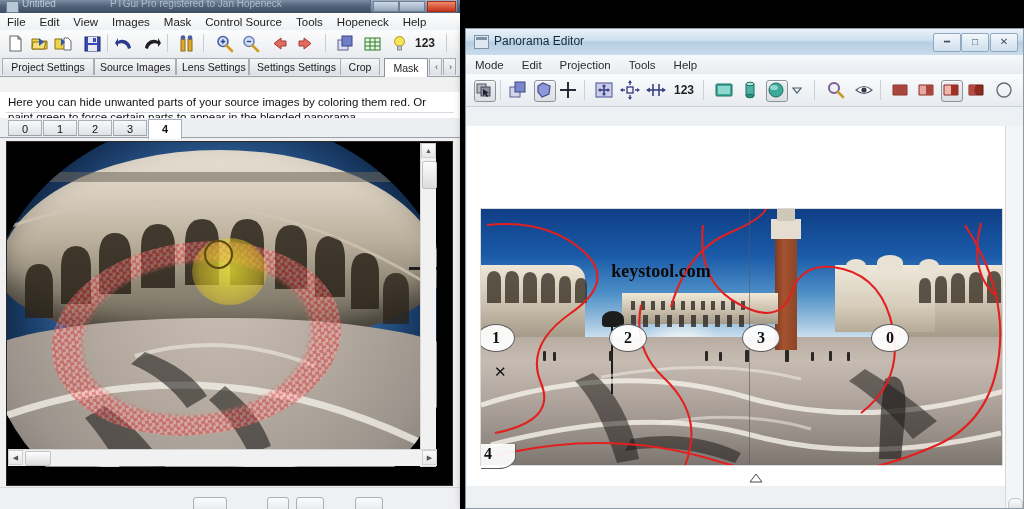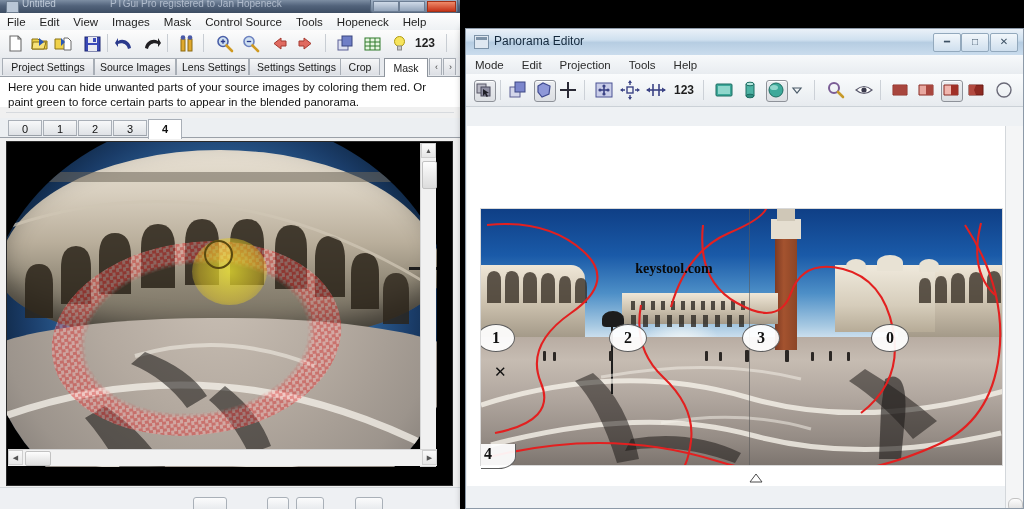--- a/index.html
+++ b/index.html
@@ -30,21 +30,21 @@
   .sep{position:absolute;top:4px;width:1px;height:18px;background:#c8cdd3;}
   .tbtxt{position:absolute;top:6px;font-size:12px;font-weight:bold;color:#222;}
 
   .tabs{position:absolute;left:0;top:57px;width:460px;height:19px;background:#e7eaee;border-bottom:1px solid #9aa0a8;}
   .tab{position:absolute;top:1px;height:17px;line-height:17px;font-size:10.5px;color:#1a1a1a;
     background:linear-gradient(180deg,#f6f7f8,#dcdfe4);border:1px solid #a8aeb6;border-bottom:none;
     padding:0 5px;box-sizing:border-box;text-align:center;white-space:nowrap;}
   .tab.sel{background:#fff;border-color:#8d949c;height:19px;line-height:18px;top:1px;z-index:3;}
   .tab.arr{font-size:9px;color:#444;}
 
-  .desc{position:absolute;left:0;top:77px;width:460px;height:30px;background:#fff;}
+  .desc{position:absolute;left:0;top:92px;width:460px;height:30px;background:#fff;}
   .desc p{margin:0;padding:3px 8px 0 8px;font-size:11.5px;color:#111;line-height:15px;}
   .desc-sep{position:absolute;left:6px;top:112px;width:448px;height:1px;background:#d7dade;}
 
   .numtabs{position:absolute;left:0;top:118px;width:460px;height:20px;background:#eceff2;}
   .ntab{position:absolute;top:2px;height:16px;width:34px;line-height:16px;text-align:center;font-size:11px;color:#111;
     background:linear-gradient(180deg,#f7f8f9,#dfe2e6);border:1px solid #a9afb7;border-bottom:1px solid #9aa0a8;box-sizing:border-box;}
   .ntab.sel{background:#fff;height:20px;top:1px;line-height:18px;border-bottom:none;z-index:3;font-weight:bold;}
   .ntab-line{position:absolute;left:0;top:137px;width:460px;height:1px;background:#9aa0a8;}
 
   
@@ -137,21 +137,21 @@
      background:linear-gradient(180deg,#efe9dc,#d6cdbb 60%,#b6ab97);}
   .p-dome{position:absolute;width:20px;height:13px;border-radius:50% 50% 0 0;background:#e8e2d4;}
   .p-lamp{position:absolute;left:25%;top:44%;width:2px;height:72px;background:#1c1c1c;}
   .p-lamphead{position:absolute;left:23.3%;top:40%;width:22px;height:16px;background:#1c1c1c;
      border-radius:50% 50% 20% 20%;}
   .p-vline{position:absolute;left:51.5%;top:-82px;width:1px;height:358px;background:rgba(90,90,90,.6);}
   .p-marker{position:absolute;width:36px;height:26px;border-radius:50%;background:rgba(255,255,255,.93);
      border:1px solid #5d5d5d;text-align:center;line-height:25px;font-size:16px;color:#111;
      font-family:"Liberation Serif",serif;font-weight:bold;}
   .p-x{position:absolute;font-size:15px;color:#111;font-family:"Liberation Sans",sans-serif;}
-  .p-wm{position:absolute;left:25%;top:20.5%;font-family:"Liberation Serif",serif;font-weight:bold;font-size:14px;color:#0a0a0a;margin-left:24px;}
+  .p-wm{position:absolute;left:25%;top:20.5%;font-family:"Liberation Serif",serif;font-weight:bold;font-size:18px;color:#0a0a0a;}
   .p-4{position:absolute;left:14px;top:318px;width:34px;height:24px;border-radius:0 0 50% 0;
      border-right:1px solid #5d5d5d;border-bottom:1px solid #5d5d5d;background:rgba(255,255,255,.93);}
   .p-4 span{position:absolute;left:3px;top:1px;font-family:"Liberation Serif",serif;font-weight:bold;font-size:16px;color:#111;}
   .p-handle{position:absolute;left:282px;top:343px;width:14px;height:10px;}
 
   .pe-vscroll{position:absolute;right:0;top:97px;width:17px;height:384px;background:#f4f5f6;border-left:1px solid #d3d7db;}
   .pe-vscroll .th{position:absolute;left:2px;top:372px;width:13px;height:12px;background:linear-gradient(180deg,#fdfdfd,#dcdcdc);border:1px solid #c2c2c2;border-radius:6px;}
   .pe-bottom{position:absolute;left:1px;top:457px;width:538px;height:23px;background:#eef1f4;}
 </style>
 </head>

